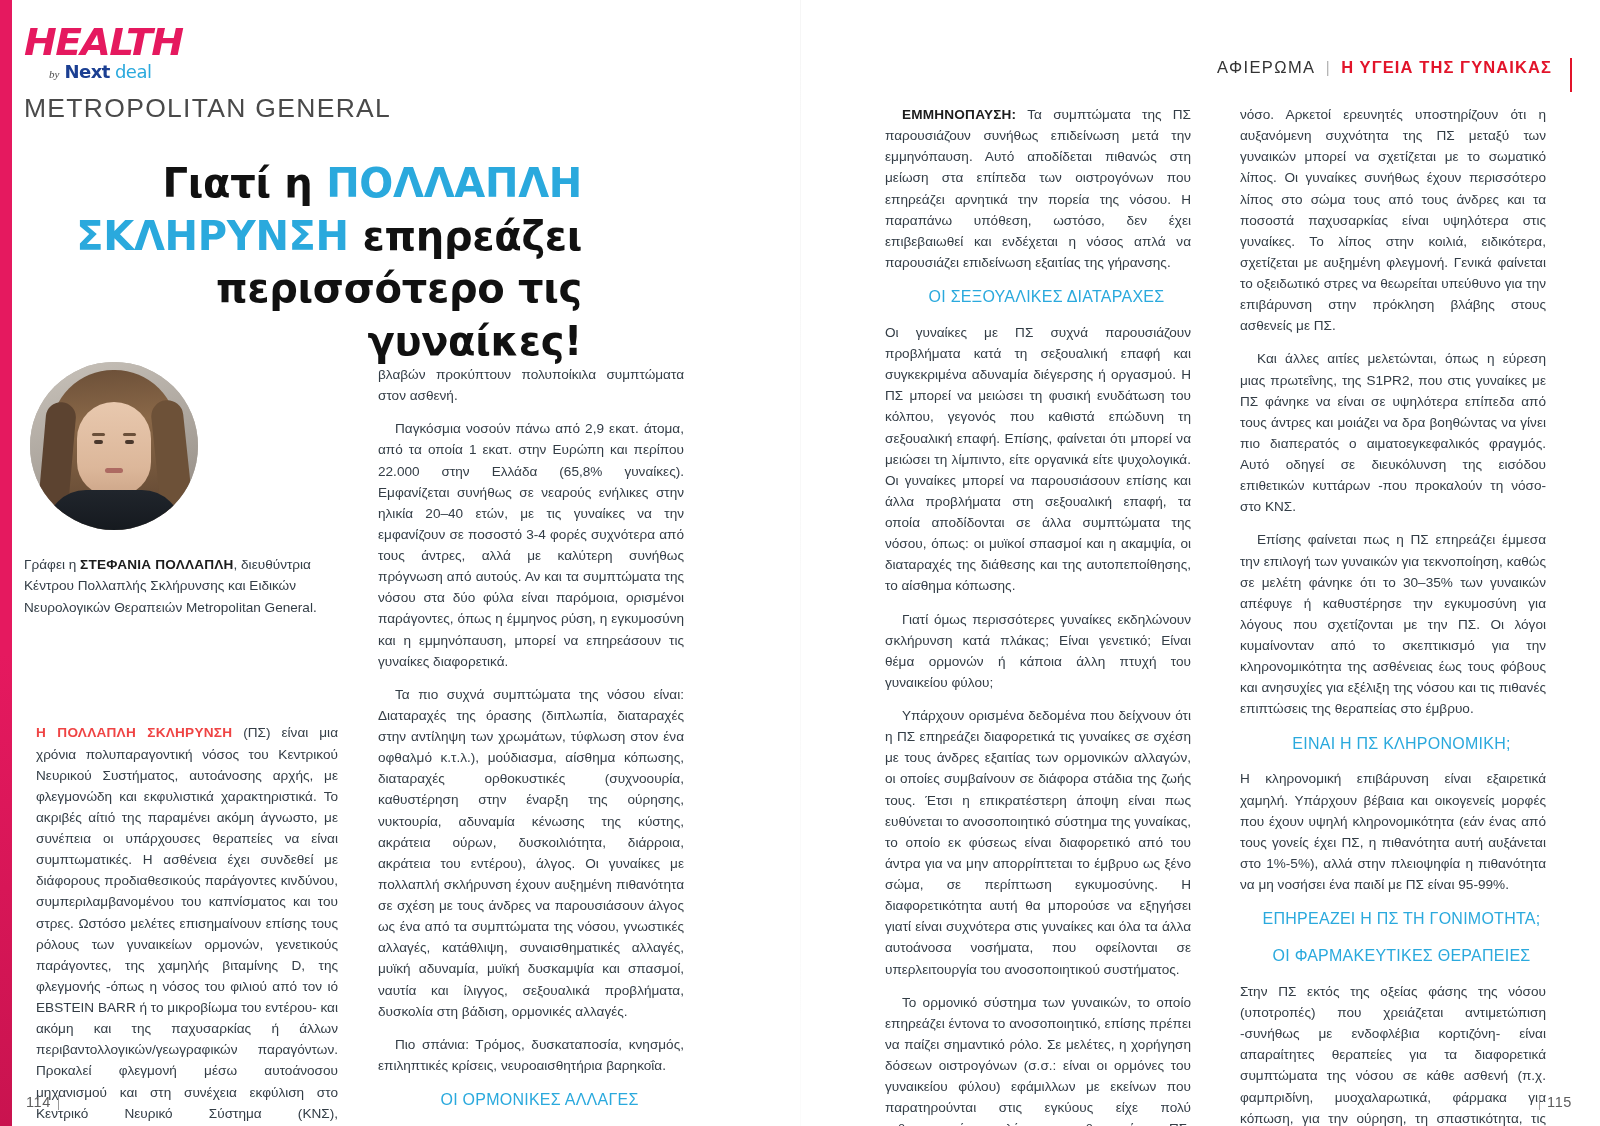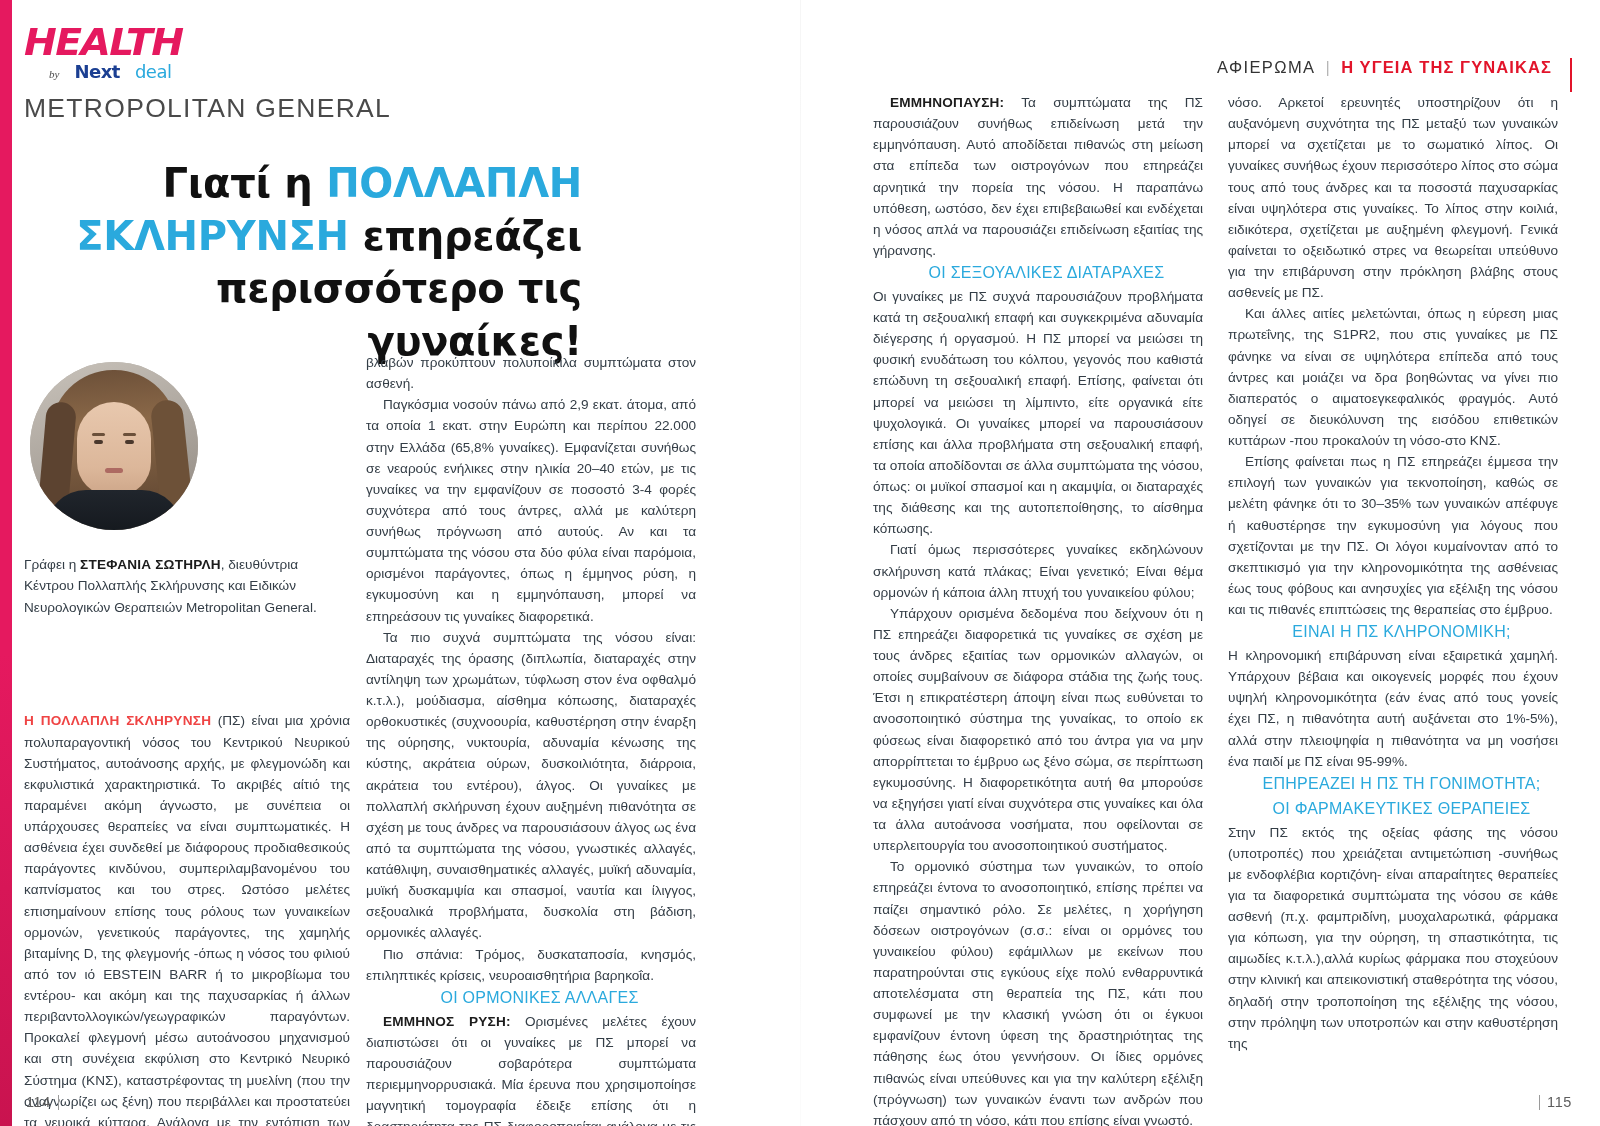--- a/index.html
+++ b/index.html
@@ -31,21 +31,21 @@
     font-weight:bold;
     font-size:37px;
     letter-spacing:-1.5px;
     color:#e5195f;
     line-height:0.92;
     font-style:italic;
     transform:scaleX(1.06);
     transform-origin:left center;
   }
   .logo-sub{
-    display:flex;align-items:baseline;gap:15px;
+    display:flex;align-items:baseline;gap:5px;
     margin-top:1px;margin-left:25px;
   }
   .logo-by{
     font-size:11px;color:#4b4b4b;font-style:italic;
     font-family:"Liberation Serif",serif;
   }
   .logo-next{
     font-family:"DejaVu Sans",sans-serif;
     font-weight:bold;font-size:18px;color:#1b3f92;letter-spacing:-0.5px;text-align:right;
   }
@@ -110,21 +110,21 @@
   .ph-neck{position:absolute;left:50%;transform:translateX(-50%);bottom:40px;width:34px;height:28px;background:#d4ab8c;}
   
   .col{
     position:absolute;top:0;
     font-size:13.6px;
     line-height:1.555;
     color:#333d46;
     text-align:justify;
     hyphens:auto;
   }
-  .col p{margin:0;text-indent:17px;}
+  .col p{margin:12px;text-indent:17px;}
   .col p.noindent{text-indent:0;}
   .col1{left:24px;top:554px;width:326px;}
   .col2{left:366px;top:352px;width:330px;}
   .col3{left:873px;top:92px;width:330px;}
   .col4{left:1228px;top:92px;width:330px;}
   .byline{
     font-size:13.6px;line-height:1.58;color:#333d46;text-align:left;
   }
   .byline b{color:#1c1c1c;font-weight:bold;letter-spacing:0.2px;}
   .lead-in{font-weight:bold;color:#ef4444;letter-spacing:0.25px;}
@@ -190,21 +190,21 @@
       <div class="ph-brow r"></div>
       <div class="ph-eye l"></div>
       <div class="ph-eye r"></div>
       <div class="ph-mouth"></div>
     </div>
     <div class="ph-body"></div>
   </div>
 
   <div class="col col1">
     <div class="byline">
-      <span>Γράφει η </span><b>ΣΤΕΦΑΝΙΑ ΣΩΤΗΡΛΗ</b><span>, διευθύντρια Κέντρου Πολλαπλής Σκλήρυνσης και Ειδικών Νευρολογικών Θεραπειών Metropolitan General.</span>
+      <span>Γράφει η </span><b>ΣΤΕΦΑΝΙΑ ΠΟΛΛΑΠΛΗ</b><span>, διευθύντρια Κέντρου Πολλαπλής Σκλήρυνσης και Ειδικών Νευρολογικών Θεραπειών Metropolitan General.</span>
     </div>
     <div style="height:92px"></div>
     <p class="noindent"><span class="lead-in">Η ΠΟΛΛΑΠΛΗ ΣΚΛΗΡΥΝΣΗ</span><span> (ΠΣ) είναι μια χρόνια πολυπαραγοντική νόσος του Κεντρικού Νευρικού Συστήματος, αυτοάνοσης αρχής, με φλεγμονώδη και εκφυλιστικά χαρακτηριστικά. Το ακριβές αίτιό της παραμένει ακόμη άγνωστο, με συνέπεια οι υπάρχουσες θεραπείες να είναι συμπτωματικές. Η ασθένεια έχει συνδεθεί με διάφορους προδιαθεσικούς παράγοντες κινδύνου, συμπεριλαμβανομένου του καπνίσματος και του στρες. Ωστόσο μελέτες επισημαίνουν επίσης τους ρόλους των γυναικείων ορμονών, γενετικούς παράγοντες, της χαμηλής βιταμίνης D, της φλεγμονής -όπως η νόσος του φιλιού από τον ιό EBSTEIN BARR ή το μικροβίωμα του εντέρου- και ακόμη και της παχυσαρκίας ή άλλων περιβαντολλογικών/γεωγραφικών παραγόντων. Προκαλεί φλεγμονή μέσω αυτοάνοσου μηχανισμού και στη συνέχεια εκφύλιση στο Κεντρικό Νευρικό Σύστημα (ΚΝΣ), καταστρέφοντας τη μυελίνη (που την αναγνωρίζει ως ξένη) που περιβάλλει και προστατεύει τα νευρικά κύτταρα. Ανάλογα με την εντόπιση των απομυελινωτικών</span></p>
   </div>
 
   <div class="col col2">
     <p class="noindent">βλαβών προκύπτουν πολυποίκιλα συμπτώματα στον ασθενή.</p>
     <p>Παγκόσμια νοσούν πάνω από 2,9 εκατ. άτομα, από τα οποία 1 εκατ. στην Ευρώπη και περίπου 22.000 στην Ελλάδα (65,8% γυναίκες). Εμφανίζεται συνήθως σε νεαρούς ενήλικες στην ηλικία 20–40 ετών, με τις γυναίκες να την εμφανίζουν σε ποσοστό 3-4 φορές συχνότερα από τους άντρες, αλλά με καλύτερη συνήθως πρόγνωση από αυτούς. Αν και τα συμπτώματα της νόσου στα δύο φύλα είναι παρόμοια, ορισμένοι παράγοντες, όπως η έμμηνος ρύση, η εγκυμοσύνη και η εμμηνόπαυση, μπορεί να επηρεάσουν τις γυναίκες διαφορετικά.</p>
     <p>Τα πιο συχνά συμπτώματα της νόσου είναι: Διαταραχές της όρασης (διπλωπία, διαταραχές στην αντίληψη των χρωμάτων, τύφλωση στον ένα οφθαλμό κ.τ.λ.), μούδιασμα, αίσθημα κόπωσης, διαταραχές ορθοκυστικές (συχνοουρία, καθυστέρηση στην έναρξη της ούρησης, νυκτουρία, αδυναμία κένωσης της κύστης, ακράτεια ούρων, δυσκοιλιότητα, διάρροια, ακράτεια του εντέρου), άλγος. Οι γυναίκες με πολλαπλή σκλήρυνση έχουν αυξημένη πιθανότητα σε σχέση με τους άνδρες να παρουσιάσουν άλγος ως ένα από τα συμπτώματα της νόσου, γνωστικές αλλαγές, κατάθλιψη, συναισθηματικές αλλαγές, μυϊκή αδυναμία, μυϊκή δυσκαμψία και σπασμοί, ναυτία και ίλιγγος, σεξουαλικά προβλήματα, δυσκολία στη βάδιση, ορμονικές αλλαγές.</p>
     <p>Πιο σπάνια: Τρόμος, δυσκαταποσία, κνησμός, επιληπτικές κρίσεις, νευροαισθητήρια βαρηκοΐα.</p>

